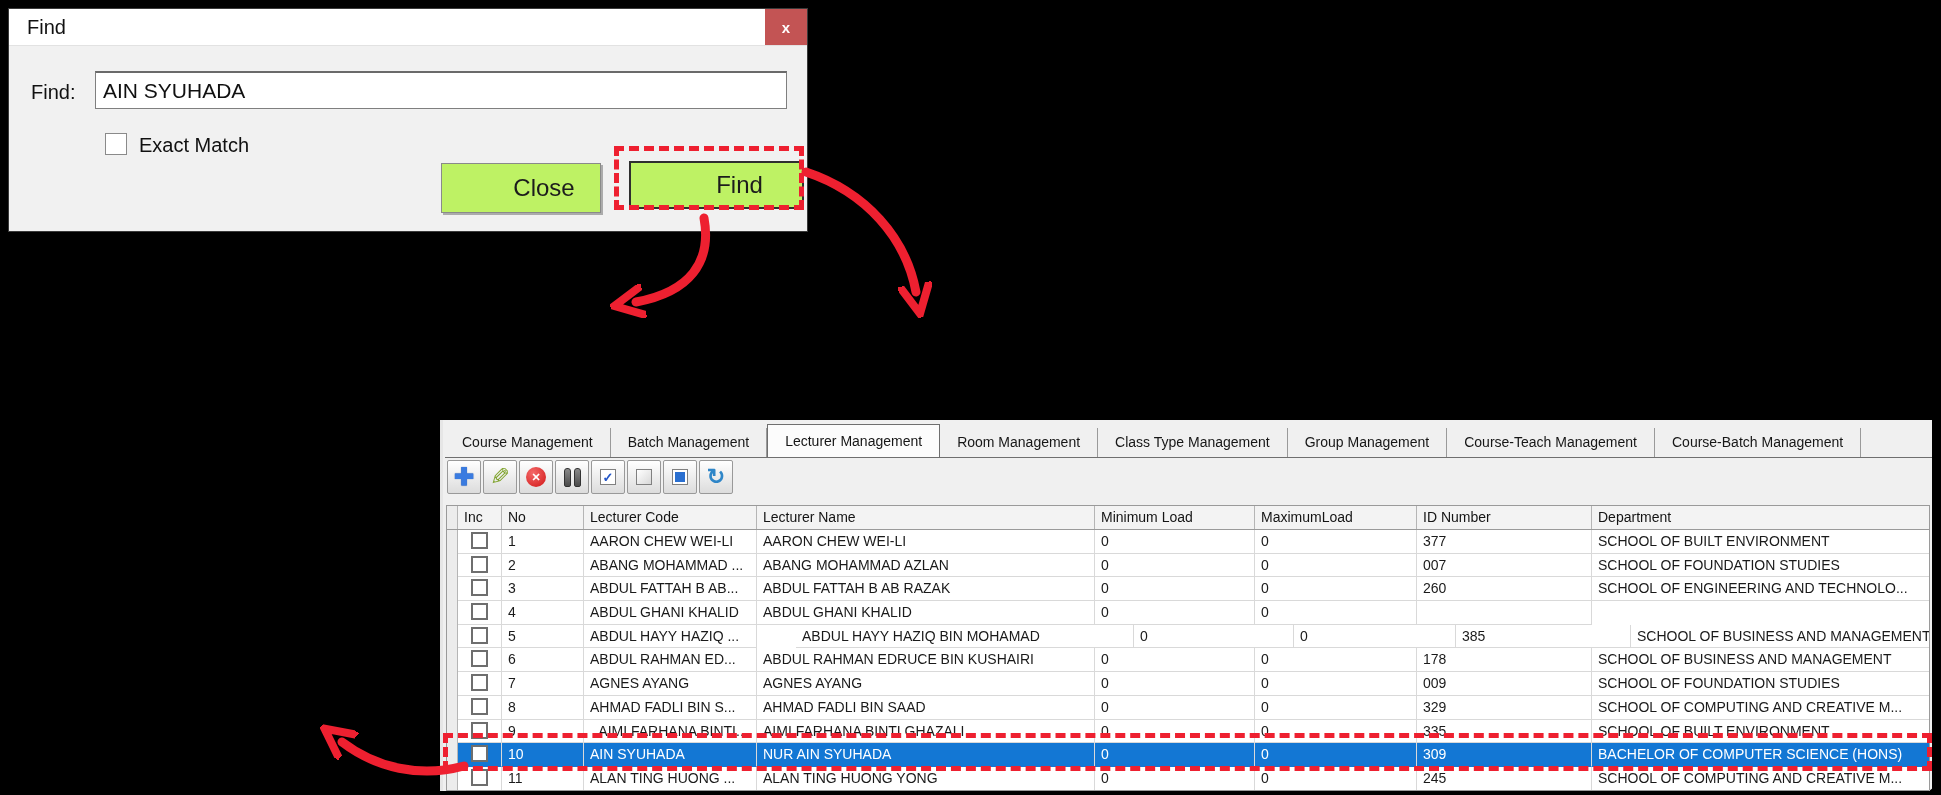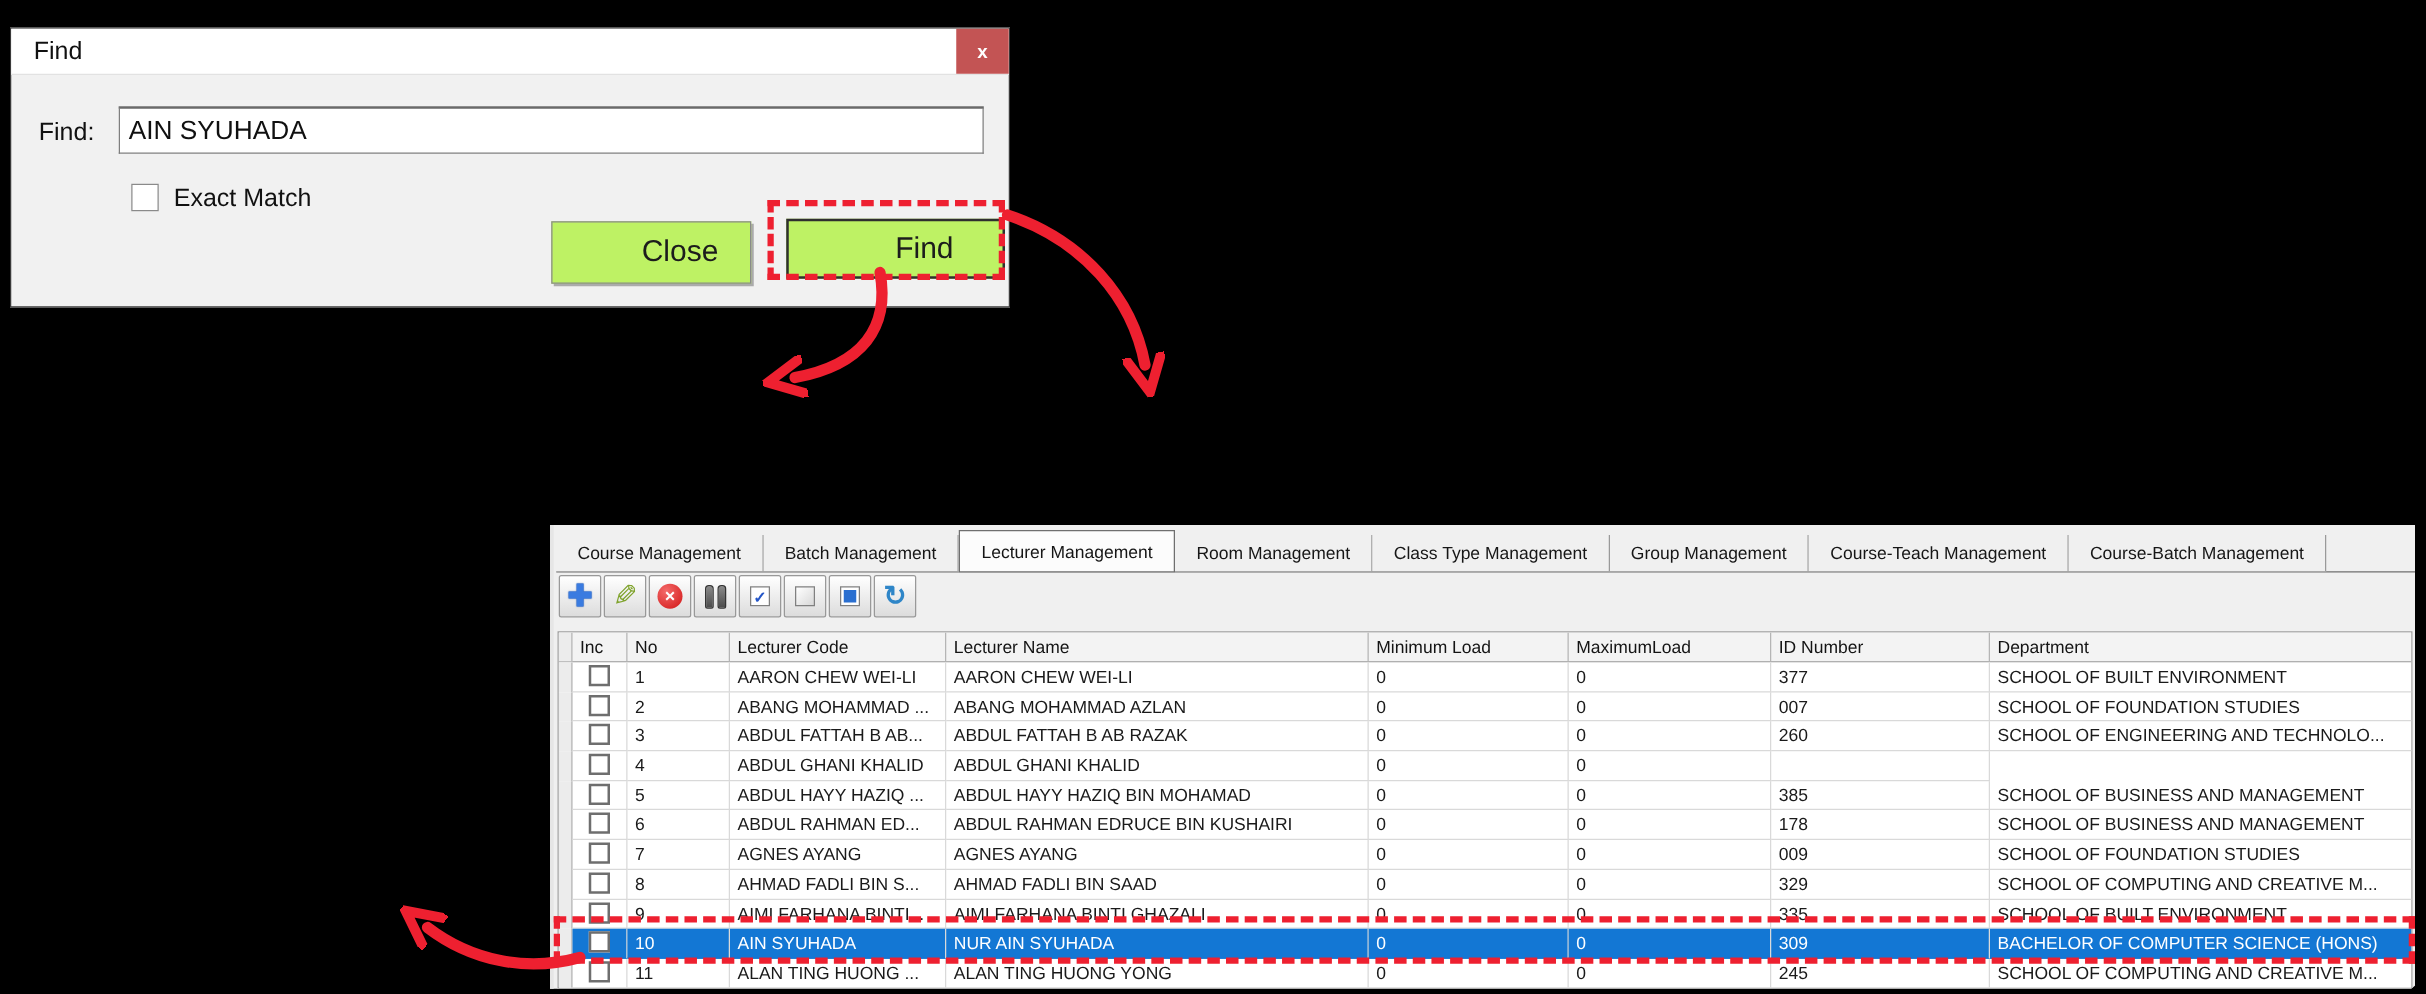--- a/index.html
+++ b/index.html
@@ -1,21 +1,21 @@
 <!DOCTYPE html>
 <html><head>
 <meta charset="utf-8">
 <style>
   html,body{margin:0;padding:0;background:#000;}
   .canvas{position:relative;width:1941px;height:795px;background:#000;border-radius:26px;overflow:hidden;
           font-family:"Liberation Sans",sans-serif;-webkit-font-smoothing:antialiased;}
 
   
   .dialog{position:absolute;left:8px;top:8px;width:800px;height:224px;background:#f1f1f1;
-          border:1px solid #3a3a3a;box-sizing:border-box;margin-top:14px;}
+          border:1px solid #3a3a3a;box-sizing:border-box;}
   .dlg-titlebar{position:absolute;left:0;top:0;right:0;height:36px;background:#ffffff;
           border-bottom:1px solid #e2e2e2;display:flex;align-items:center;padding-left:18px;
           font-size:20px;color:#111;}
   .dlg-close{position:absolute;right:0;top:0;width:42px;height:36px;background:#c35454;color:#fff;
           display:flex;align-items:center;justify-content:center;font-size:15px;font-weight:bold;cursor:default;}
   .dlg-label{position:absolute;left:22px;top:72px;font-size:20px;color:#111;}
   .dlg-input{position:absolute;left:86px;top:62px;width:692px;height:38px;background:#fff;
           border:1px solid #7f7f7f;border-top:2px solid #6a6a6a;box-sizing:border-box;
           display:flex;align-items:center;padding-left:7px;font-size:21px;color:#101010;}
   .dlg-check{position:absolute;left:96px;top:124px;width:22px;height:22px;background:#fff;
@@ -194,21 +194,21 @@
             <div class="gcell" style="width: 162px;">0</div>
             <div class="gcell" style="width: 175px;"></div>
           </div>
           <div class="grow">
             <div class="rowhdr"></div>
             <div class="gcell" style="width: 44px;">
               <div class="rowchk"></div>
             </div>
             <div class="gcell" style="width: 82px;">5</div>
             <div class="gcell" style="width: 173px;">ABDUL HAYY HAZIQ ...</div>
-            <div class="gcell" style="width: 338px;">ABDUL HAYY HAZIQ BIN MOHAMAD</div>
+            <div class="gcell" style="width: 338px; margin-left: 39px;">ABDUL HAYY HAZIQ BIN MOHAMAD</div>
             <div class="gcell" style="width: 160px;">0</div>
             <div class="gcell" style="width: 162px;">0</div>
             <div class="gcell" style="width: 175px;">385</div>
             <div class="gcell" style="width: 338px;">SCHOOL OF BUSINESS AND MANAGEMENT</div>
           </div>
           <div class="grow">
             <div class="rowhdr"></div>
             <div class="gcell" style="width: 44px;">
               <div class="rowchk"></div>
             </div>
@@ -245,21 +245,21 @@
             <div class="gcell" style="width: 162px;">0</div>
             <div class="gcell" style="width: 175px;">329</div>
             <div class="gcell" style="width: 338px;">SCHOOL OF COMPUTING AND CREATIVE M...</div>
           </div>
           <div class="grow">
             <div class="rowhdr"></div>
             <div class="gcell" style="width: 44px;">
               <div class="rowchk"></div>
             </div>
             <div class="gcell" style="width: 82px;">9</div>
-            <div class="gcell" style="width: 173px;">AIMI FARHANA BINTI...</div>
+            <div class="gcell" style="width: 173px; text-align: center;">AIMI FARHANA BINTI...</div>
             <div class="gcell" style="width: 338px;">AIMI FARHANA BINTI GHAZALI</div>
             <div class="gcell" style="width: 160px;">0</div>
             <div class="gcell" style="width: 162px;">0</div>
             <div class="gcell" style="width: 175px;">335</div>
             <div class="gcell" style="width: 338px;">SCHOOL OF BUILT ENVIRONMENT</div>
           </div>
           <div class="grow sel">
             <div class="rowhdr"></div>
             <div class="gcell" style="width: 44px;">
               <div class="rowchk"></div>

